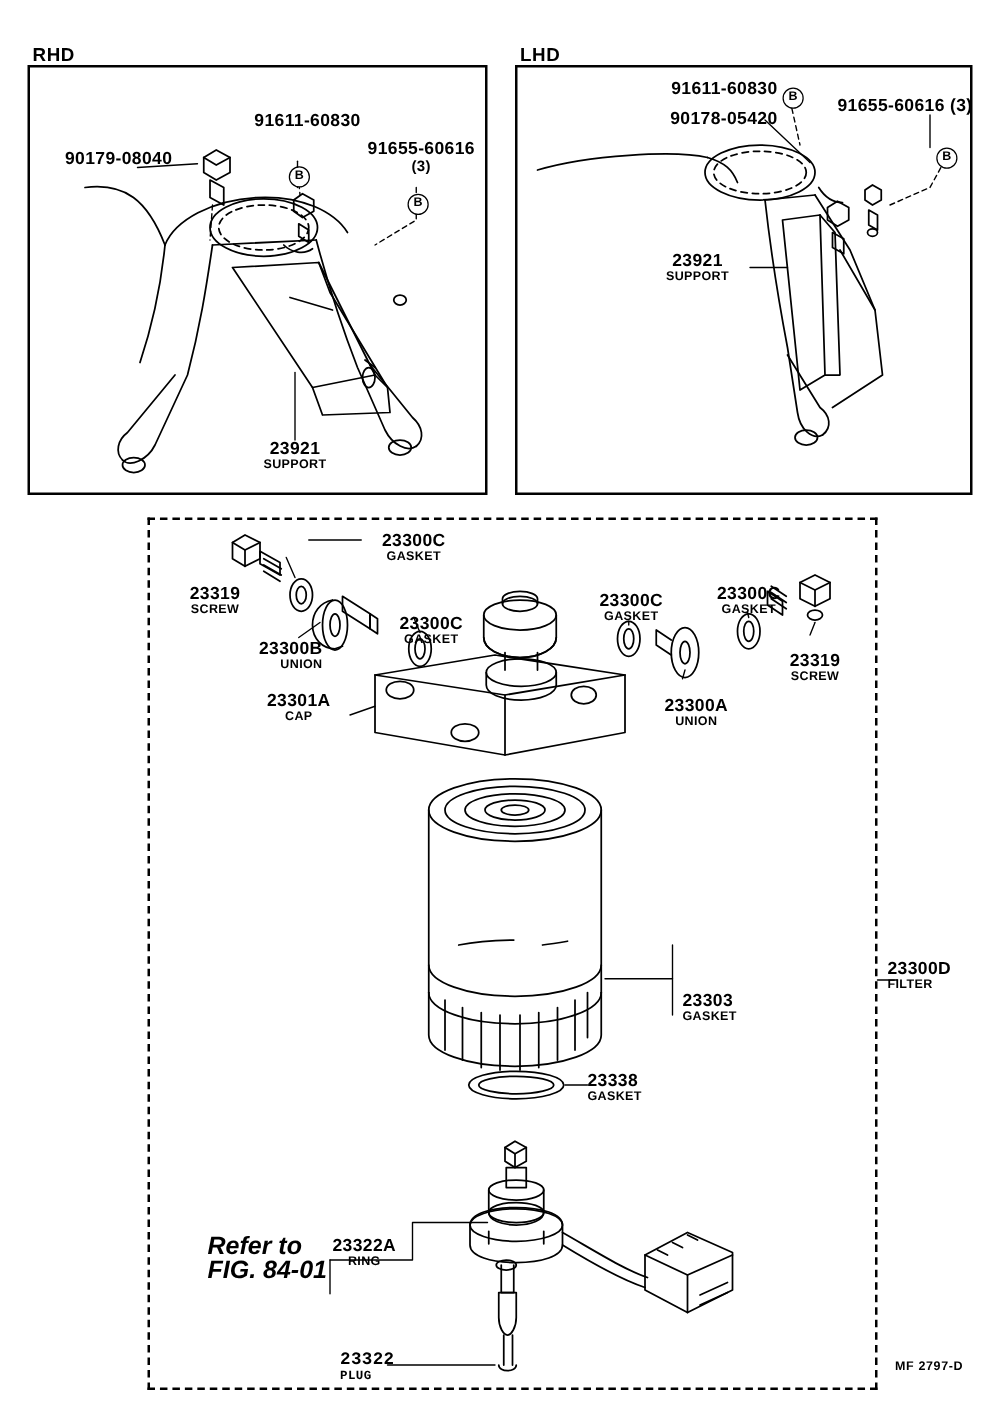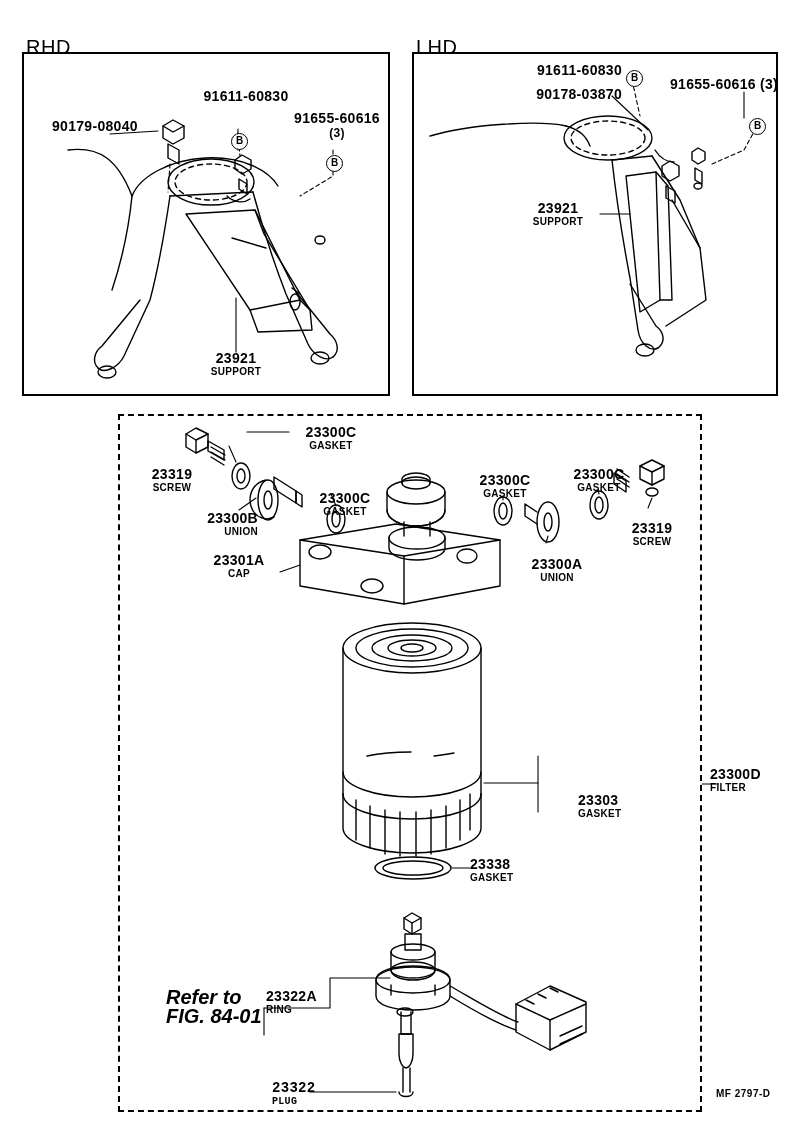--- a/index.html
+++ b/index.html
@@ -1,20 +1,20 @@
 <!DOCTYPE html>
 <html><head>
 <meta charset="utf-8">
 <style>
   html,body{margin:0;padding:0;background:#ffffff;}
   body{width:800px;height:1122px;position:relative;font-family:"Liberation Sans",sans-serif;color:#000;}
   .page{position:relative;width:800px;height:1122px;overflow:hidden;}
 
   .panel{position:absolute;border:2px solid #000;box-sizing:border-box;}
-  .panel-label{position:absolute;font-size:20px;font-weight:normal;letter-spacing:.5px;}
+  .panel-label{position:absolute;font-size:15px;font-weight:bold;letter-spacing:.5px;}
 
   .lbl{position:absolute;font-size:14px;font-weight:bold;letter-spacing:.3px;white-space:nowrap;}
   .lbl .sub{display:block;font-size:10px;font-weight:bold;letter-spacing:.3px;}
   .lbl.ctr{text-align:center;}
   .lbl.rt{text-align:right;}
 
   svg.ov{position:absolute;left:0;top:0;width:800px;height:1122px;pointer-events:none;}
 
   .bcirc{position:absolute;width:15px;height:15px;border:1.5px solid #000;border-radius:50%;
          font-size:10px;font-weight:bold;line-height:14px;text-align:center;background:#fff;}
@@ -215,21 +215,21 @@
 
   <div class="lbl ctr" style="left:282px;top:110px;width:110px;"><span>91655-60616</span><span class="sub" style="font-size:12px;">(3)</span></div>
 
   <div class="lbl ctr" style="left:186px;top:350px;width:100px;"><span>23921</span><span class="sub">SUPPORT</span></div>
 
   <div class="bcirc" style="left:231px;top:133px;">B</div>
   <div class="bcirc" style="left:326px;top:155px;">B</div>
 
   <div class="lbl rt" style="left:494px;top:62px;width:128px;"><span>91611-60830</span></div>
 
-  <div class="lbl rt" style="left:494px;top:86px;width:128px;"><span>90178-03870</span></div>
+  <div class="lbl rt" style="left:494px;top:86px;width:128px;"><span>90178-05420</span></div>
 
   <div class="lbl" style="left:670px;top:76px;"><span>91655-60616 (3)</span></div>
 
   <div class="lbl ctr" style="left:516px;top:200px;width:84px;"><span>23921</span><span class="sub">SUPPORT</span></div>
 
   <div class="bcirc" style="left:626px;top:70px;">B</div>
   <div class="bcirc" style="left:749px;top:118px;">B</div>
 
   <div class="lbl ctr" style="left:290px;top:424px;width:82px;"><span>23300C</span><span class="sub">GASKET</span></div>
 
@@ -244,25 +244,25 @@
   <div class="lbl ctr" style="left:558px;top:466px;width:82px;"><span>23300C</span><span class="sub">GASKET</span></div>
 
   <div class="lbl ctr" style="left:616px;top:520px;width:72px;"><span>23319</span><span class="sub">SCREW</span></div>
 
   <div class="lbl ctr" style="left:516px;top:556px;width:82px;"><span>23300A</span><span class="sub">UNION</span></div>
 
   <div class="lbl ctr" style="left:198px;top:552px;width:82px;"><span>23301A</span><span class="sub">CAP</span></div>
 
   <div class="lbl" style="left:710px;top:766px;"><span>23300D</span><span class="sub">FILTER</span></div>
 
-  <div class="lbl" style="left:546px;top:792px;margin-left:32px;"><span>23303</span><span class="sub">GASKET</span></div>
+  <div class="lbl" style="left:546px;top:792px;"><span>23303</span><span class="sub">GASKET</span></div>
 
   <div class="lbl" style="left:470px;top:856px;"><span>23338</span><span class="sub">GASKET</span></div>
 
-  <div class="lbl" style="left:266px;top:988px;"><span>23322A</span><span class="sub">RING</span></div>
+  <div class="lbl" style="left:266px;top:988px;text-align:center;"><span>23322A</span><span class="sub">RING</span></div>
 
   <div class="lbl" style="left:272px;top:1080px;font-family:Liberation Mono, monospace;"><span>23322</span><span class="sub">PLUG</span></div>
 
   <div class="refer" style="left:166px;top:988px;">
     <div>Refer to</div>
     <div>FIG. 84-01</div>
   </div>
 
   <div class="footer" style="left:716px;top:1088px;">MF 2797-D</div>
 

